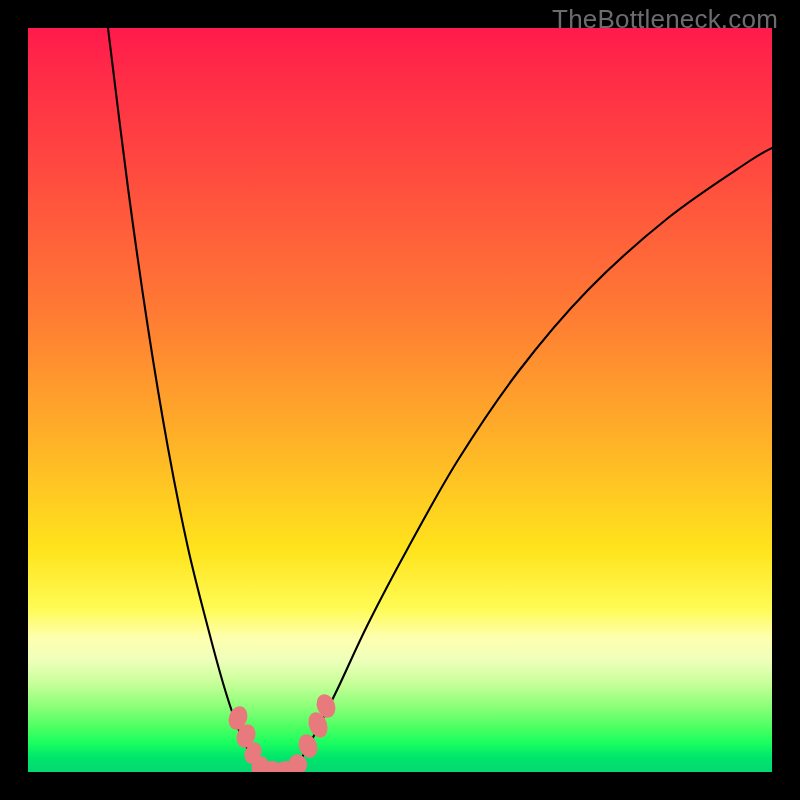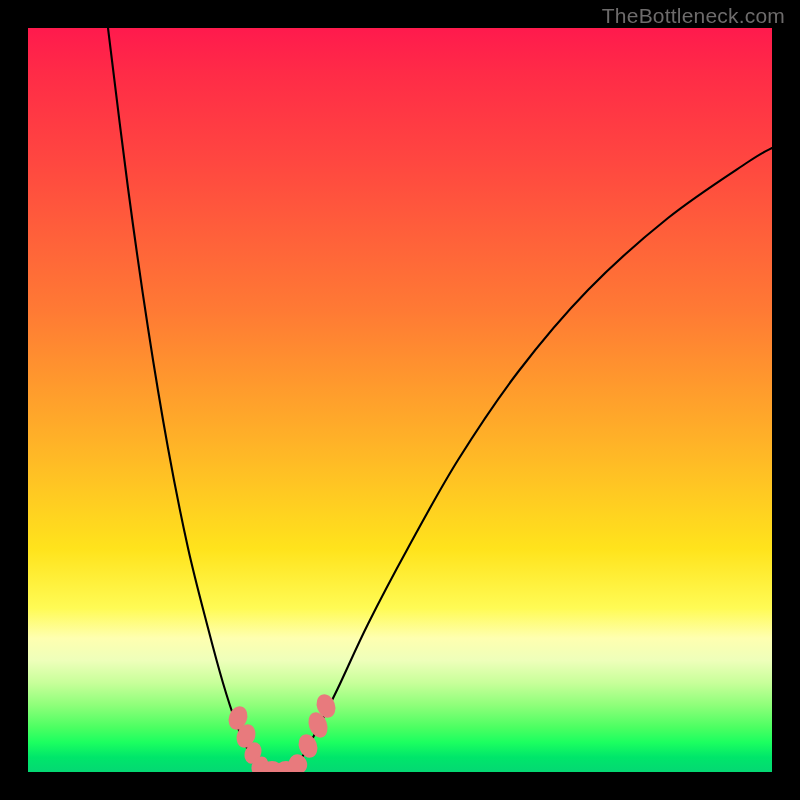--- a/index.html
+++ b/index.html
@@ -40,23 +40,23 @@
       #4cff62 94%,
       #1cff60 96%,
       #00e66a 98%,
       #04d873 100%
     );
     overflow: hidden;
   }
   .watermark {
     position: absolute;
     top: 4px;
-    right: 15px;
+    right: 22px;
     color: #6d6b6b;
-    font-size: 21px;
+    font-size: 26px;
     font-weight: 400;
     letter-spacing: 0.2px;
     user-select: none;
   }
   svg.curves {
     position: absolute;
     left: 0;
     top: 0;
     width: 744px;
     height: 744px;

